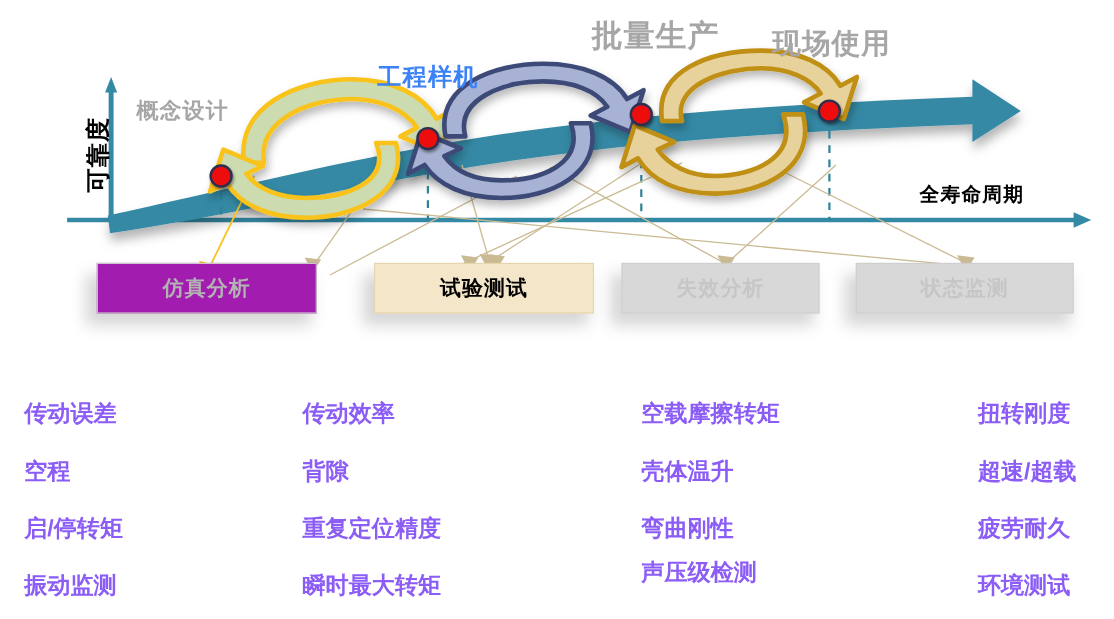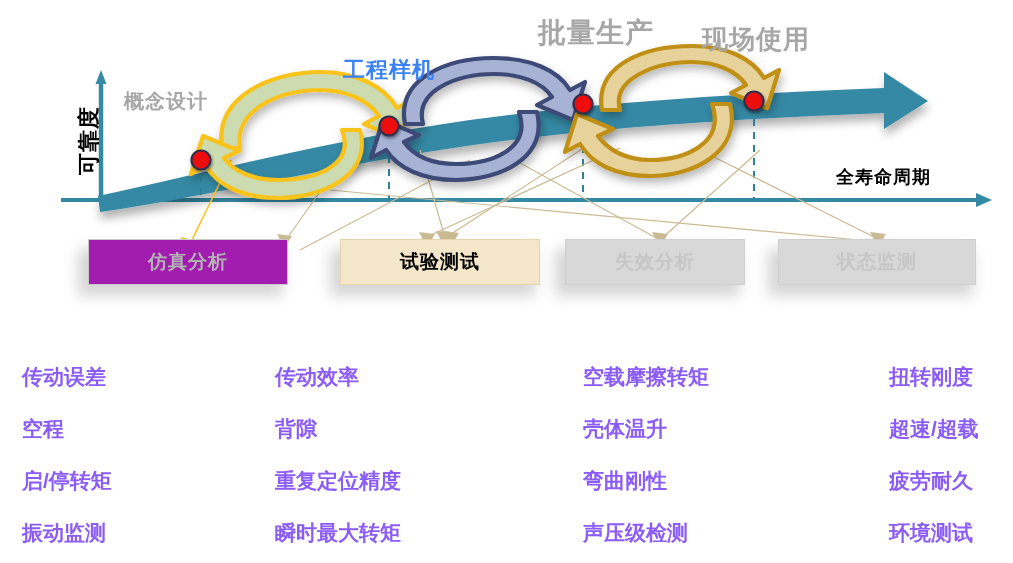--- a/index.html
+++ b/index.html
@@ -281,21 +281,21 @@
       <div class="kw" style="top:14px;">传动效率</div>
       <div class="kw" style="top:66px;">背隙</div>
       <div class="kw" style="top:118px;">重复定位精度</div>
       <div class="kw" style="top:170px;">瞬时最大转矩</div>
     </div>
 
     <div class="kw-col" style="left:583px; width:260px;">
       <div class="kw" style="top:14px;">空载摩擦转矩</div>
       <div class="kw" style="top:66px;">壳体温升</div>
       <div class="kw" style="top:118px;">弯曲刚性</div>
-      <div class="kw" style="top:170px;">声压级检测</div>
+      <div class="kw" style="top:158px;">声压级检测</div>
     </div>
 
     <div class="kw-col" style="left:889px; width:124px;">
       <div class="kw" style="top:14px;">扭转刚度</div>
       <div class="kw" style="top:66px;">超速/超载</div>
       <div class="kw" style="top:118px;">疲劳耐久</div>
       <div class="kw" style="top:170px;">环境测试</div>
     </div>
   </div>
 

